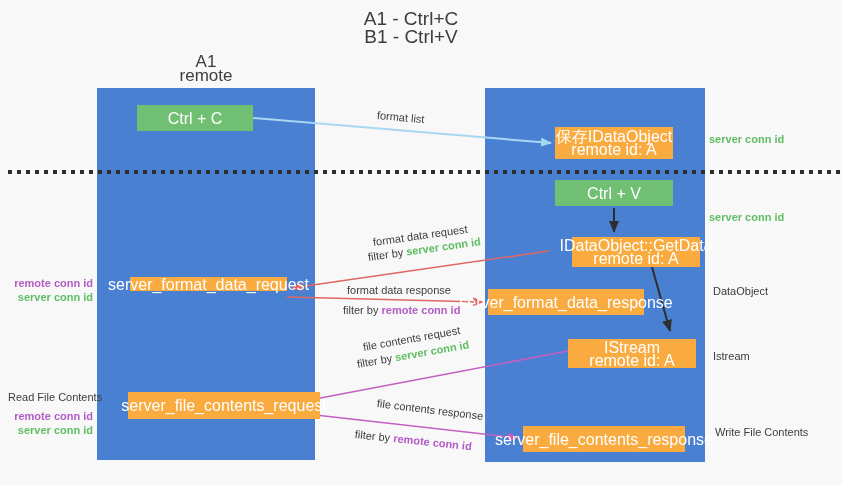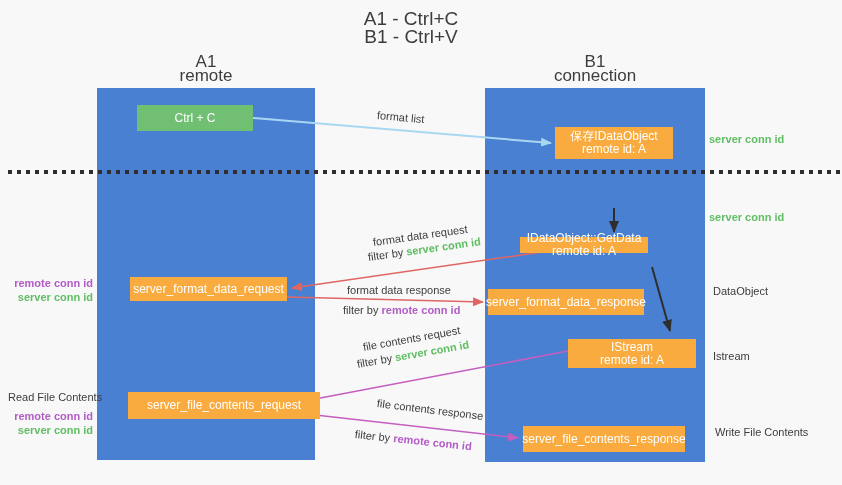--- a/index.html
+++ b/index.html
@@ -16,21 +16,21 @@
     font-size:17px; line-height:14px; color:#3d3d3d;
   }
   .lifeline { position:absolute; background:#4a80d2; }
   .dotline {
     position:absolute; left:8px; top:170px; width:834px; height:4px;
     background:repeating-linear-gradient(90deg,#2e2e2e 0 4px,transparent 4px 9px);
   }
   .node {
     position:absolute; display:flex; flex-direction:column;
     align-items:center; justify-content:center;
-    color:#ffffff; font-size:12px; line-height:13px; text-align:center;
+    color:#ffffff; font-size:16px; line-height:13px; text-align:center;
   }
   .green  { background:#71bf73; }
   .orange { background:#f9ab40; }
   .lbl {
     position:absolute; font-size:11px; color:#3d3d3d; white-space:nowrap;
     transform-origin:0 50%;
   }
   .green-t  { color:#5fbe63; font-weight:bold; }
   .purple-t { color:#b25cc6; font-weight:bold; }
   .right-stack { width:93px; text-align:right; left:0; }
@@ -42,24 +42,20 @@
 <div class="canvas">
 
   <div class="title">
     <div>A1 - Ctrl+C</div>
     <div>B1 - Ctrl+V</div>
   </div>
 
   <div class="col-header" style="left:97px;width:218px;">
     <div>A1</div>
     <div>remote</div>
-  </div>
-  <div class="col-header" style="left:485px;width:220px;">
-    <div>B1</div>
-    <div>connection</div>
   </div>
 
   <div class="lifeline" style="left:97px;top:88px;width:218px;height:372px;"></div>
   <div class="lifeline" style="left:485px;top:88px;width:220px;height:374px;"></div>
 
   <svg class="arrows" width="842" height="485" viewBox="0 0 842 485">
     <defs>
       <marker id="m-blue" markerUnits="userSpaceOnUse" markerWidth="12" markerHeight="10" refX="10" refY="4.5" orient="auto">
           <path d="M0,0 L11,4.5 L0,9 z" fill="#a9d7f2"></path>
         </marker>
@@ -86,27 +82,30 @@
 
   <div class="node green" style="left:137px;top:105px;width:116px;height:26px;">
     <span>Ctrl + C</span>
   </div>
 
   <div class="node orange" style="left:555px;top:127px;width:118px;height:32px;">
     <span>保存IDataObject</span>
     <span>remote id: A</span>
   </div>
 
+  <div class="node green" style="left:555px;top:180px;width:118px;height:26px;">
+    <span>Ctrl + V</span>
+  </div>
 
-  <div class="node orange" style="left:520px;top:237px;width:128px;height:16px;">
+  <div class="node orange" style="left:572px;top:237px;width:128px;height:30px;">
     <span>IDataObject::GetData</span>
     <span>remote id: A</span>
   </div>
 
-  <div class="node orange" style="left:130px;top:277px;width:157px;height:24px;">
+  <div class="node orange" style="left:130px;top:277px;width:157px;height:14px;">
     <span>server_format_data_request</span>
   </div>
 
   <div class="node orange" style="left:488px;top:289px;width:156px;height:26px;">
     <span>server_format_data_response</span>
   </div>
 
   <div class="node orange" style="left:568px;top:339px;width:128px;height:29px;">
     <span>IStream</span>
     <span>remote id: A</span>

